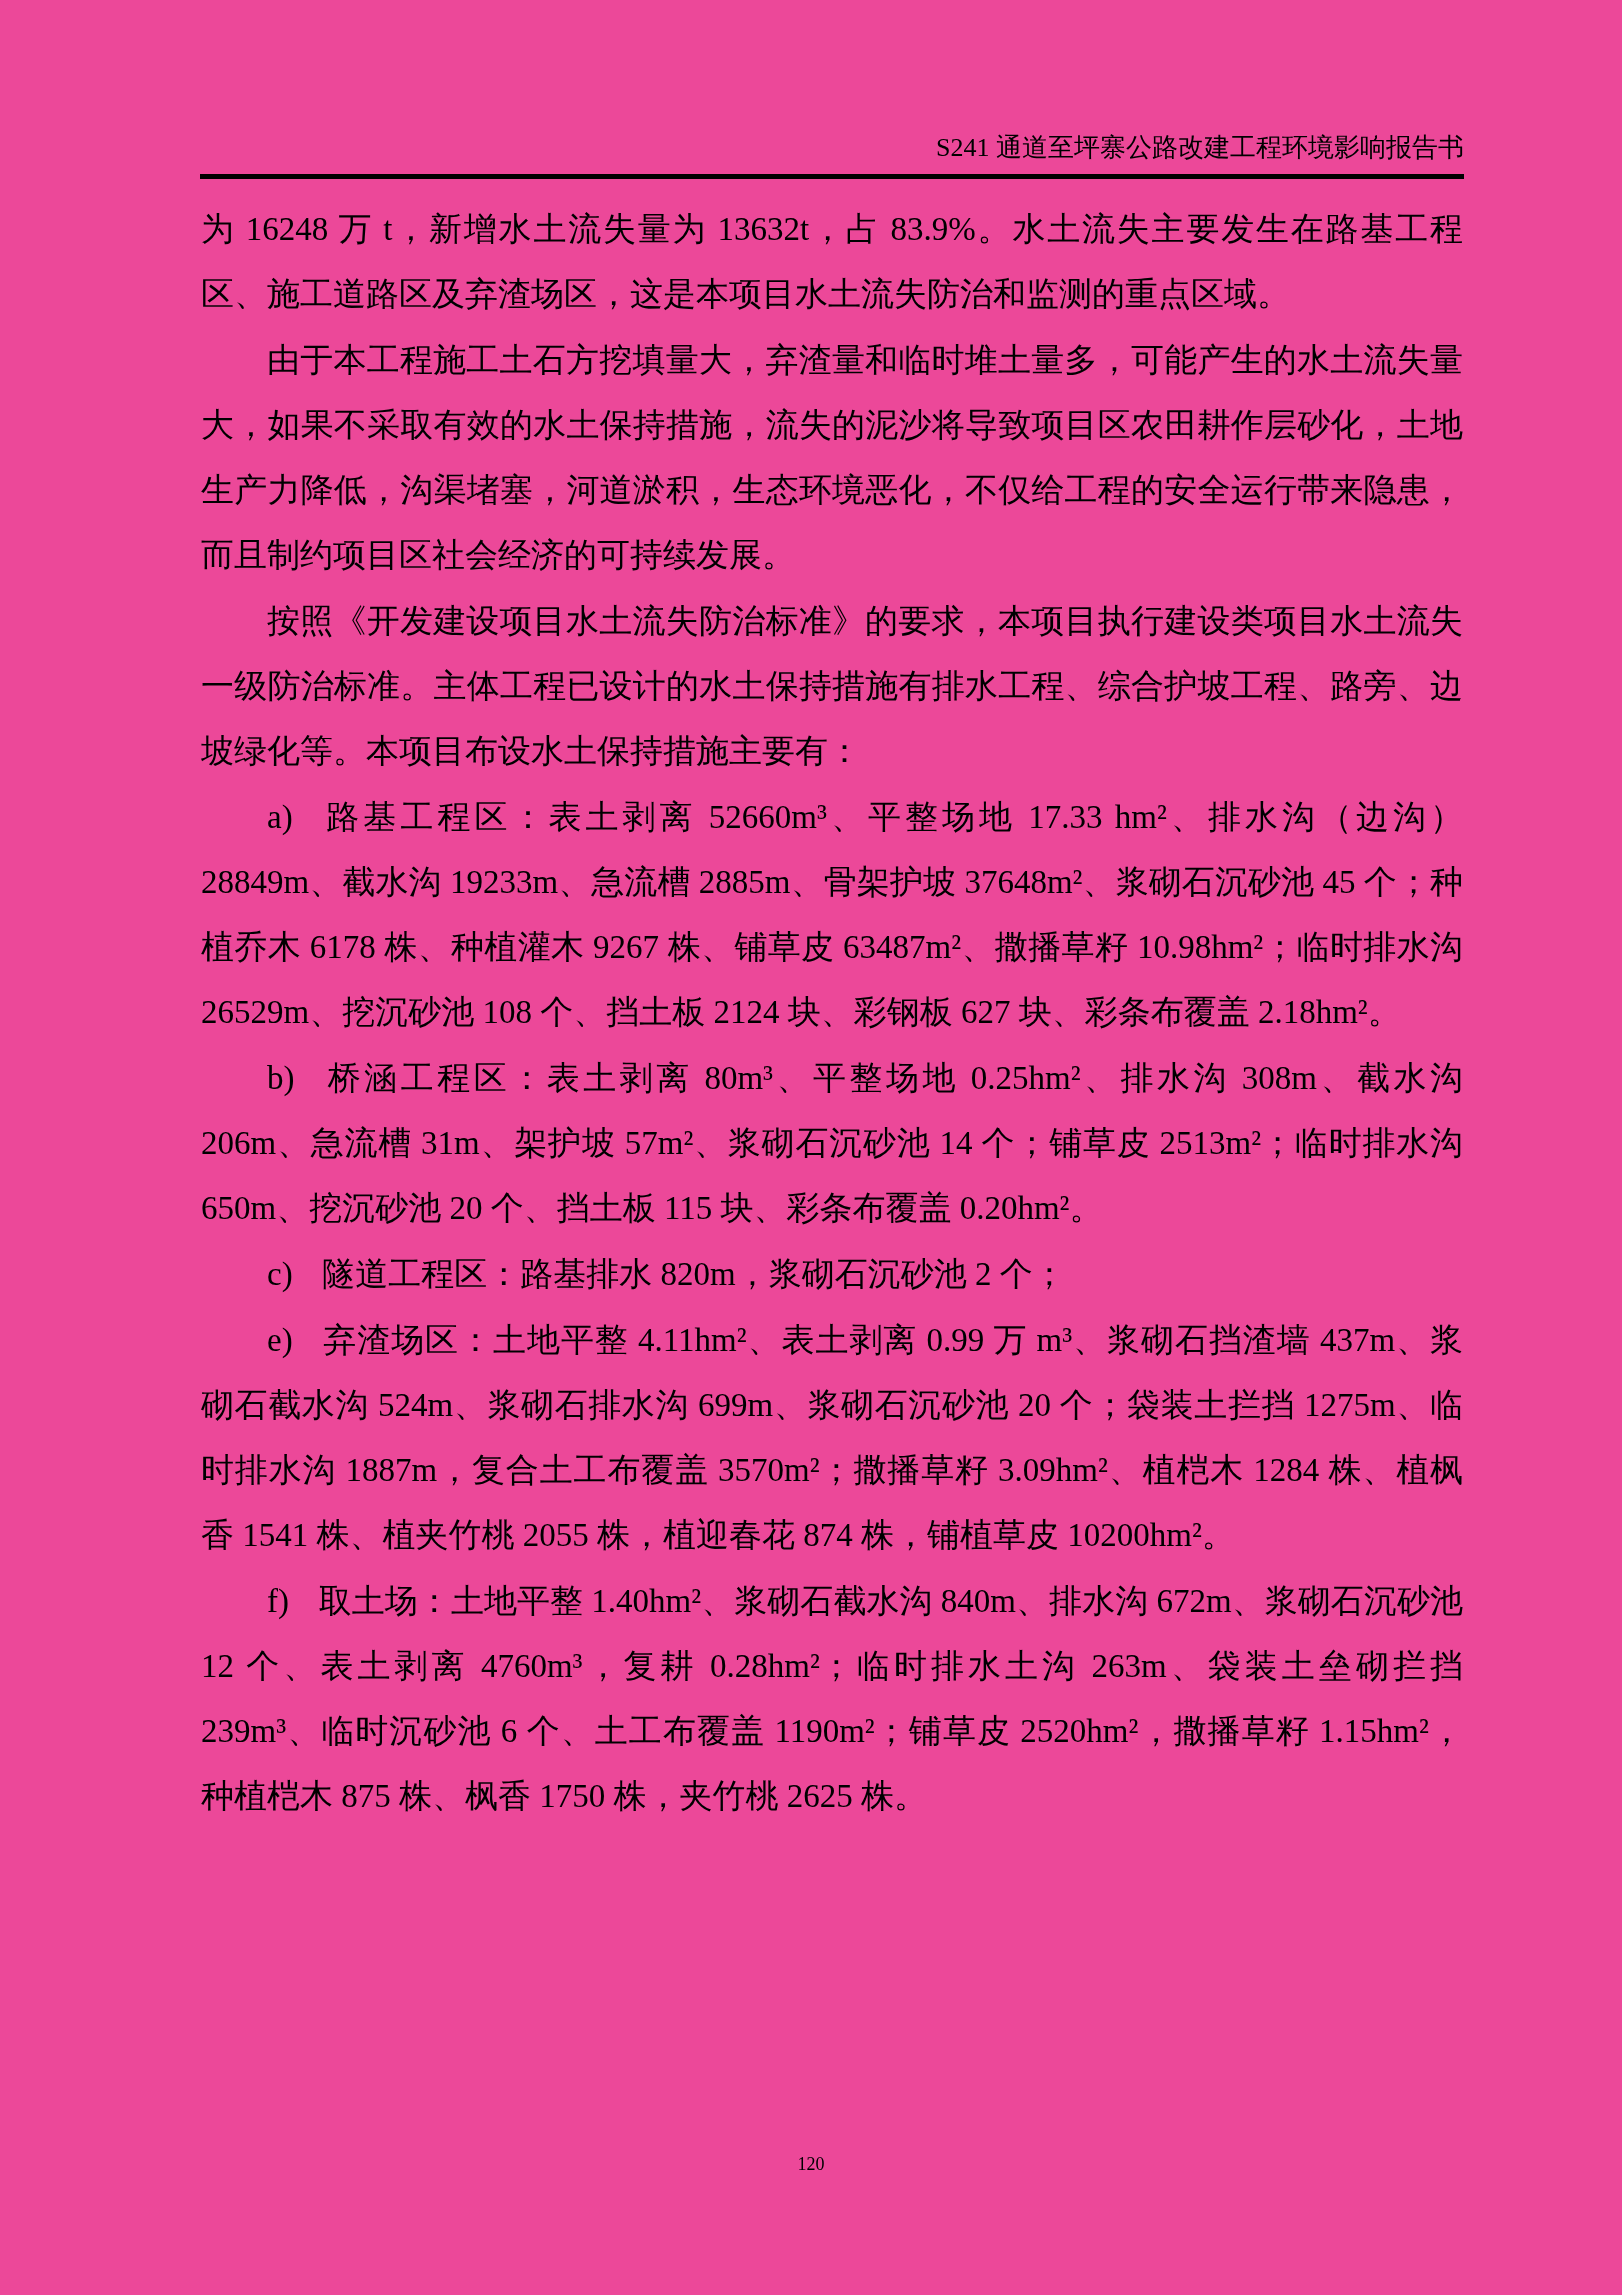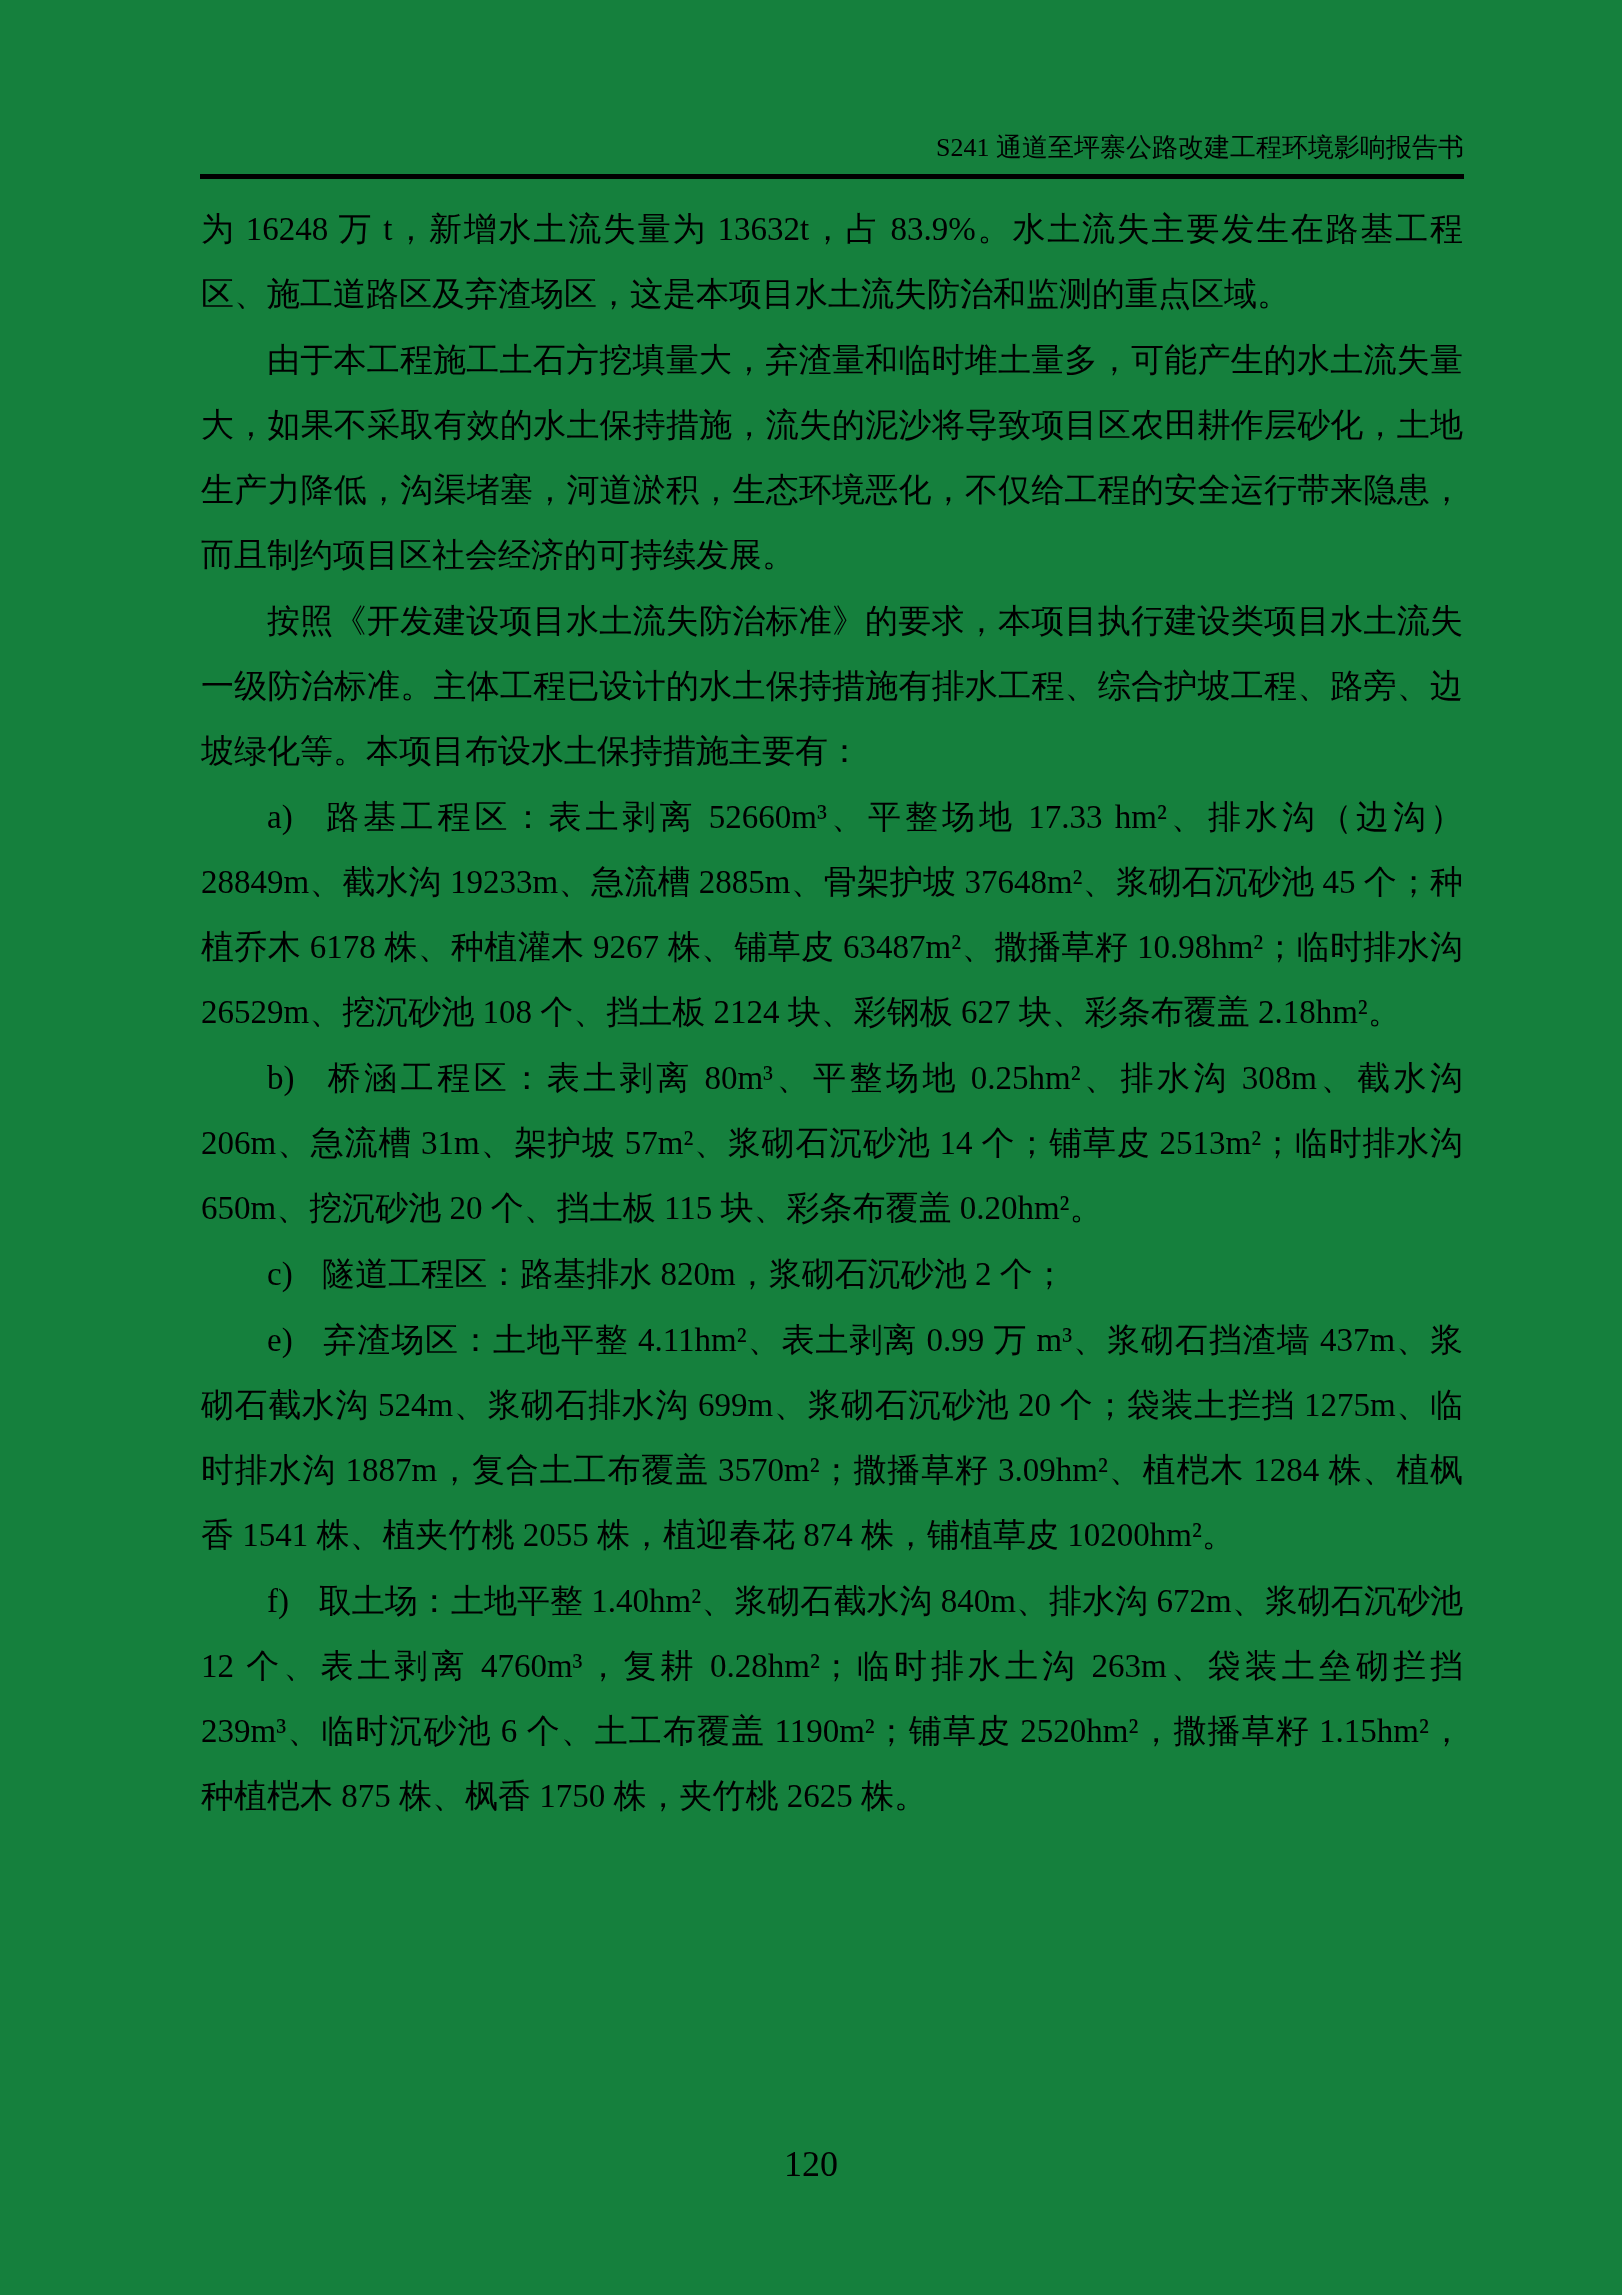--- a/index.html
+++ b/index.html
@@ -5,21 +5,21 @@
 <style>
   html, body {
     margin: 0;
     padding: 0;
     background: #9e9e9e;
   }
   .page {
     position: relative;
     width: 1622px;
     height: 2295px;
-    background: #15803d;
+    background: #ec4899;
     color: #000000;
     font-family: "Liberation Serif", "DejaVu Serif", serif;
     overflow: hidden;
   }
   .page-header {
     position: absolute;
     left: 200px;
     top: 133px;
     width: 1264px;
     text-align: right;
@@ -52,21 +52,21 @@
   }
   .list-item .item-text {
     margin-left: 0.9em;
   }
   .page-footer {
     position: absolute;
     left: 0;
     top: 2148px;
     width: 1622px;
     text-align: center;
-    font-size: 36px;
+    font-size: 18px;
     line-height: 33px;
   }
 </style>
 </head>
 <body>
 
 <div class="page">
 
   <header class="page-header">
     <span>S241 通道至坪寨公路改建工程环境影响报告书</span>

